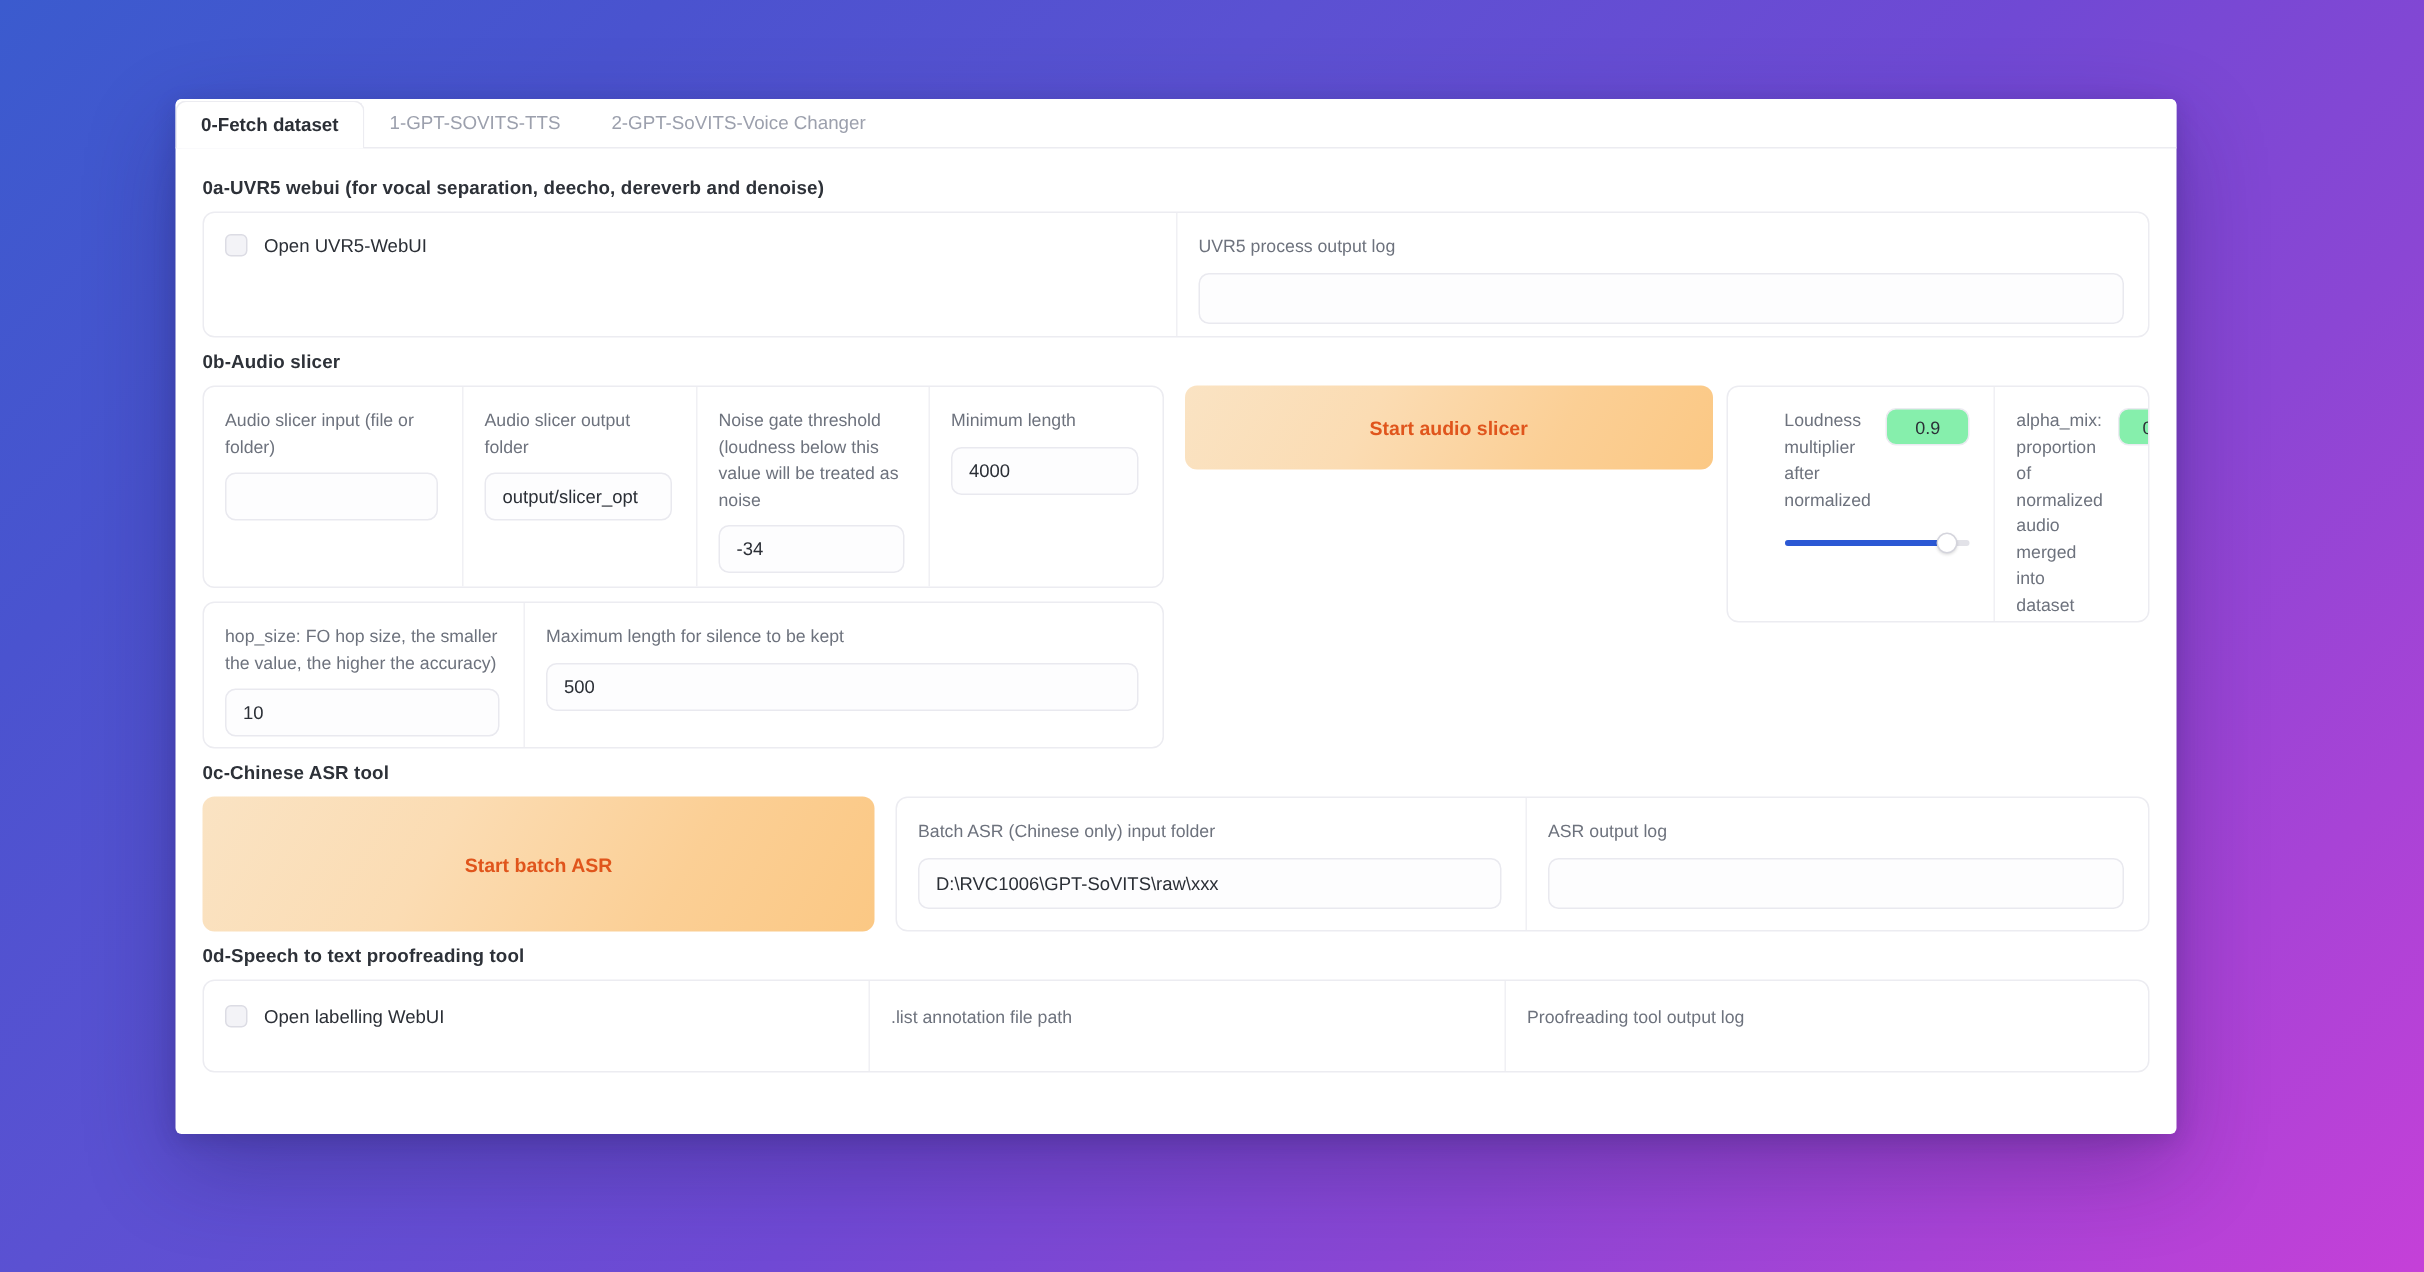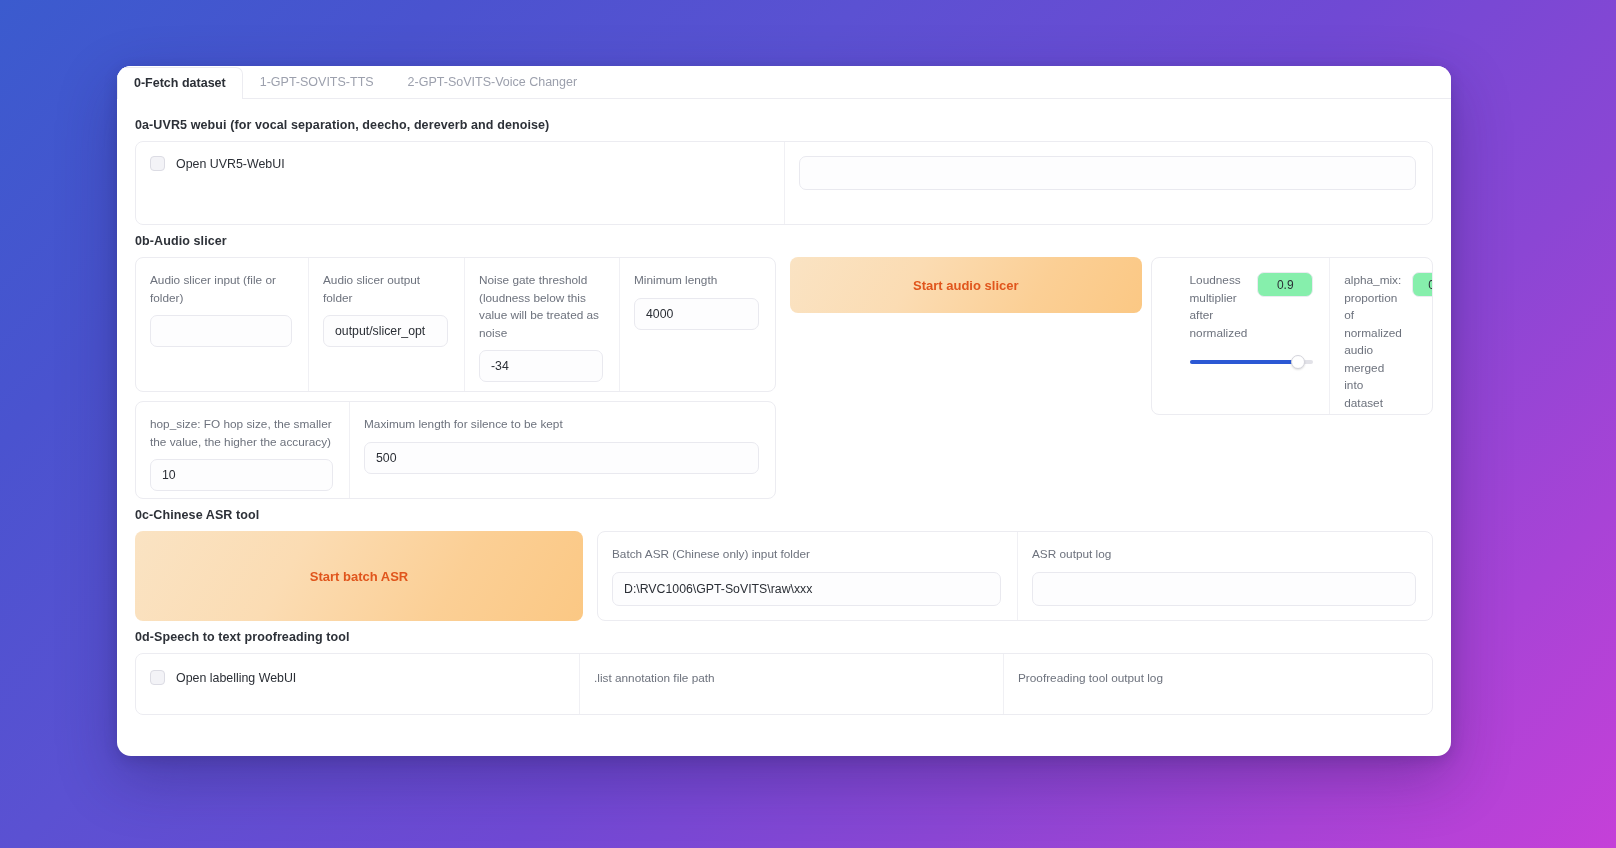--- a/index.html
+++ b/index.html
@@ -26,21 +26,21 @@
   }
 
   
   .app-card {
     position: absolute;
     left: 117px;
     top: 66px;
     width: 1334px;
     height: 690px;
     background: #ffffff;
-    border-radius: 14px;
+    border-radius: 4px;
     box-shadow: 0 22px 60px rgba(30, 20, 80, 0.30),
                 0 4px 14px rgba(30, 20, 80, 0.18);
     overflow: hidden;
   }
 
   
   .tabbar {
     display: flex;
     align-items: flex-end;
     height: 33px;
@@ -261,20 +261,21 @@
     <div class="section-title">0a-UVR5 webui (for vocal separation, deecho, dereverb and denoise)</div>
 
     <div class="panel row-0a">
       <div class="cell cell-uvr">
         <div class="checkrow">
           <span class="cb"></span>
           <span class="cb-label">Open UVR5-WebUI</span>
         </div>
       </div>
       <div class="cell cell-log">
+        <span class="lbl">UVR5 process output log</span>
         <div class="txt tall"></div>
       </div>
     </div>
 
     <div class="section-title">0b-Audio slicer</div>
 
     <div class="slicer-wrap">
 
       <div class="slicer-left">
 

